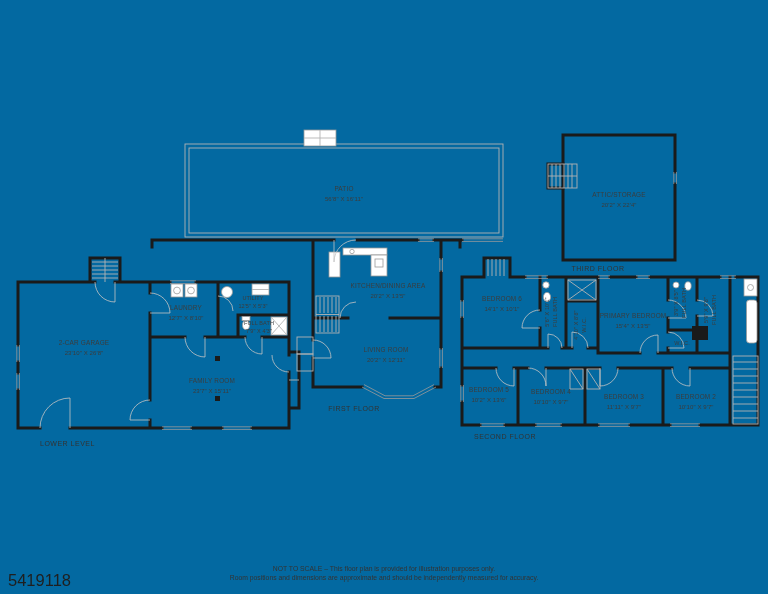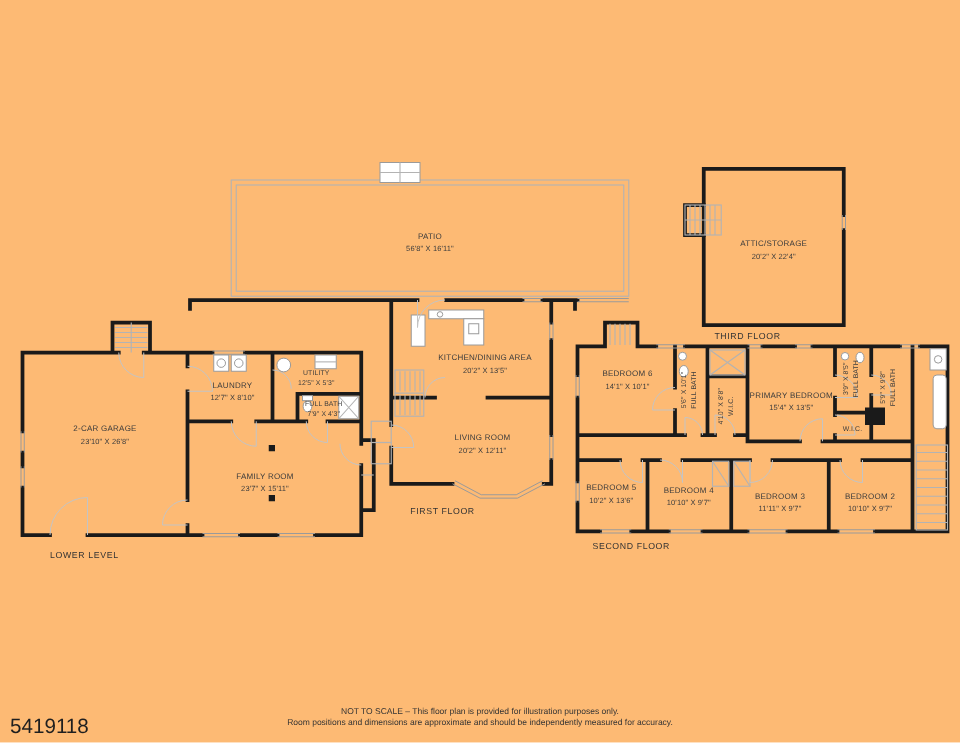--- a/index.html
+++ b/index.html
@@ -1,16 +1,16 @@
 <!DOCTYPE html>
 <html><head>
 <meta charset="utf-8">
 <style>
   html,body{margin:0;padding:0;background:#fff;}
-  .page{position:relative;width:768px;height:594px;background:#fdba74;overflow:hidden;font-family:"Liberation Sans",sans-serif;}
+  .page{position:relative;width:768px;height:594px;background:#0369a1;overflow:hidden;font-family:"Liberation Sans",sans-serif;}
   svg{display:block;}
   .thick{stroke:#1a1a1a;stroke-width:3;fill:none;stroke-linecap:square;}
   .thin{stroke:#b3b3b3;stroke-width:0.9;fill:none;}
   .win{stroke:#9a9a9a;stroke-width:0.8;fill:none;}
   .arc{stroke:#c4c4c4;stroke-width:0.8;fill:none;}
   .fix{stroke:#9a9a9a;stroke-width:0.8;fill:#ffffff;}
   .dark{fill:#1a1a1a;stroke:none;}
   text{font-family:"Liberation Sans",sans-serif;fill:#3c3c3c;}
   .rm{font-size:6.4px;letter-spacing:0.2px;text-anchor:middle;}
   .dim{font-size:6px;letter-spacing:0.1px;text-anchor:middle;}

